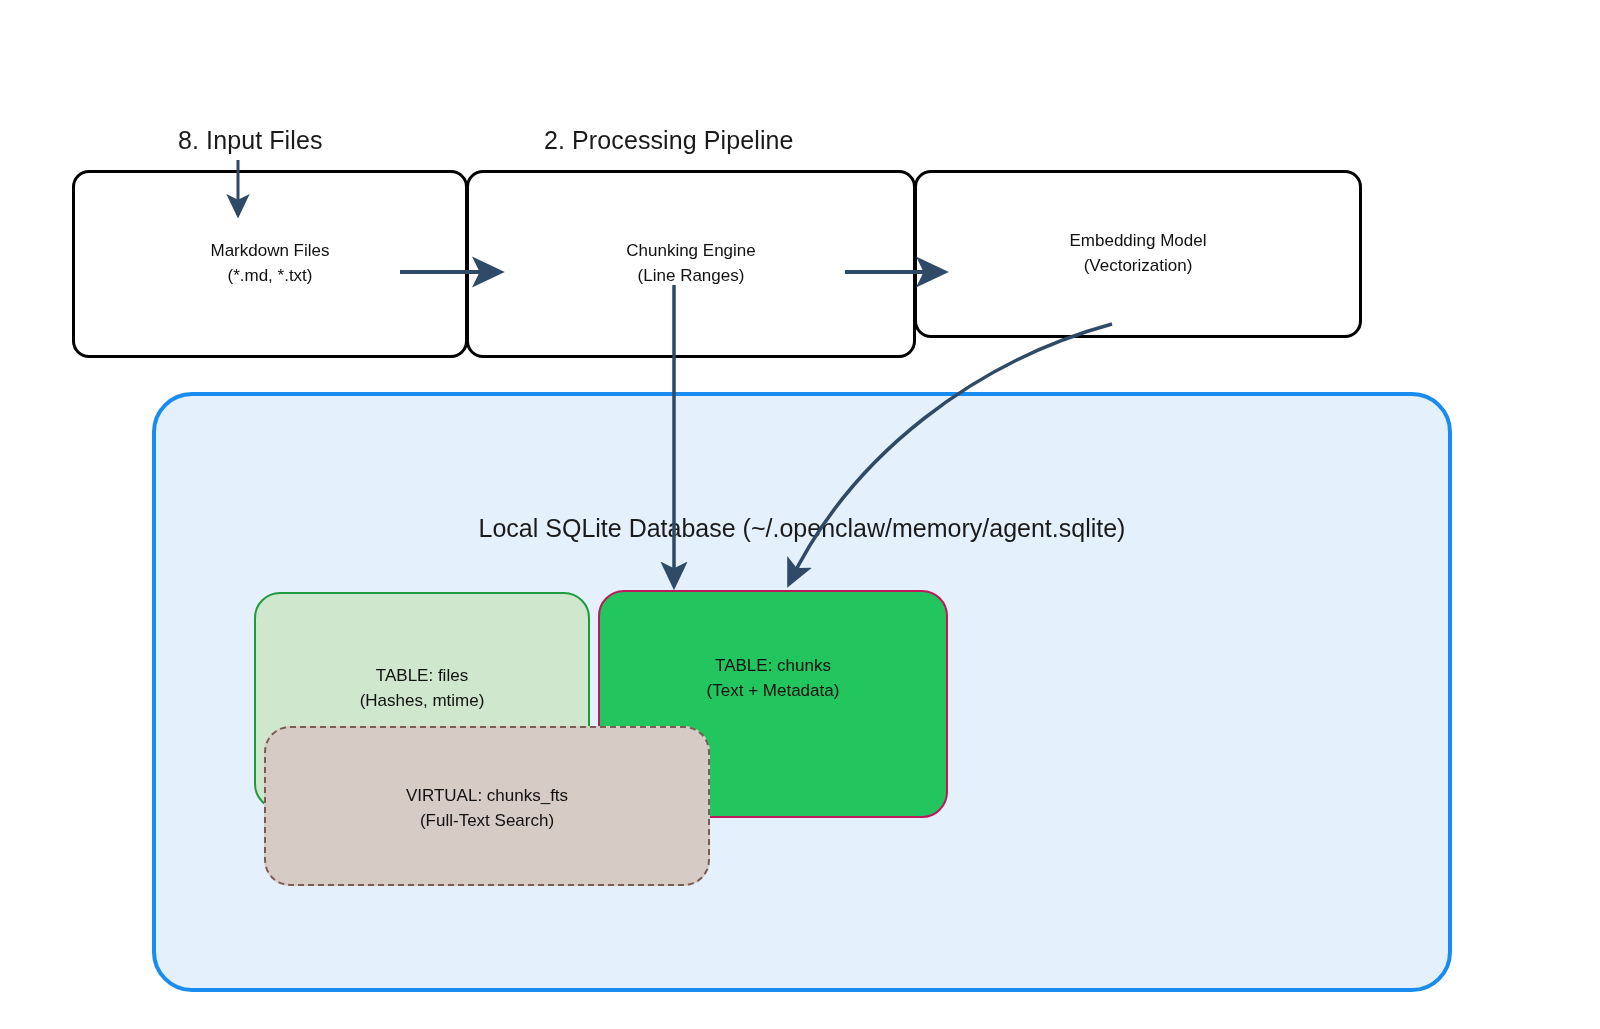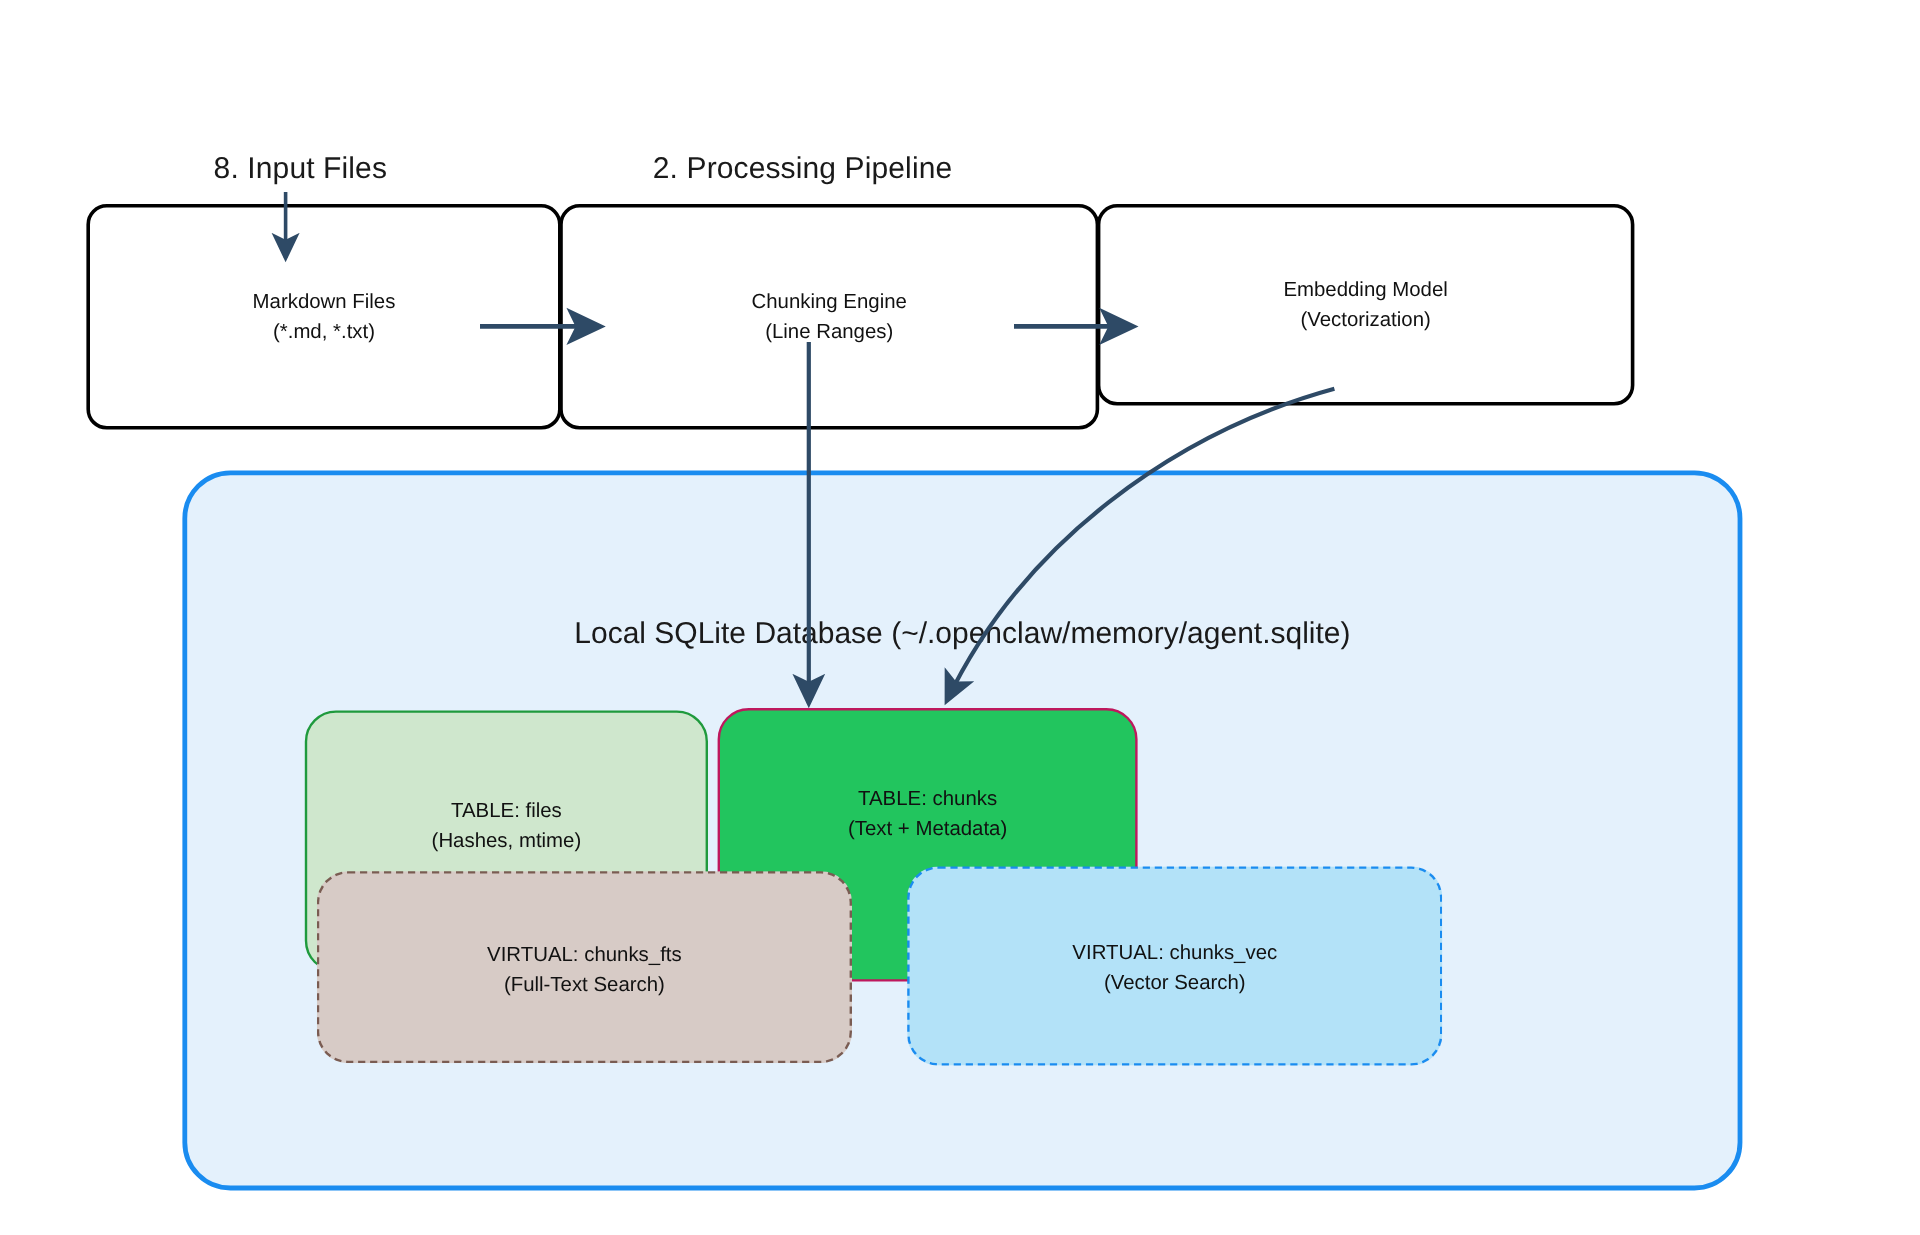--- a/index.html
+++ b/index.html
@@ -173,24 +173,20 @@
   <div id="tbl-chunks" class="tbl-box">
     <div class="tbl-label">TABLE: chunks
 (Text + Metadata)</div>
   </div>
 
   <div id="tbl-fts" class="tbl-box">
     <div class="tbl-label">VIRTUAL: chunks_fts
 (Full-Text Search)</div>
   </div>
 
-  <div id="tbl-vec" class="tbl-box">
-    <div class="tbl-label">VIRTUAL: chunks_vec
-(Vector Search)</div>
-  </div>
 
   <svg id="connectors" viewBox="0 0 1600 1029">
     <defs>
       <marker id="ah" markerWidth="9" markerHeight="9" refX="7" refY="4.5" orient="auto" markerUnits="strokeWidth">
         <path d="M0,0.6 L8.2,4.5 L0,8.4 L1.9,4.5 Z" fill="#2e4a66"></path>
       </marker>
     </defs>
 
     <path d="M238,160 L238,215" stroke="#2e4a66" stroke-width="3" fill="none" marker-end="url(#ah)"></path>
 

